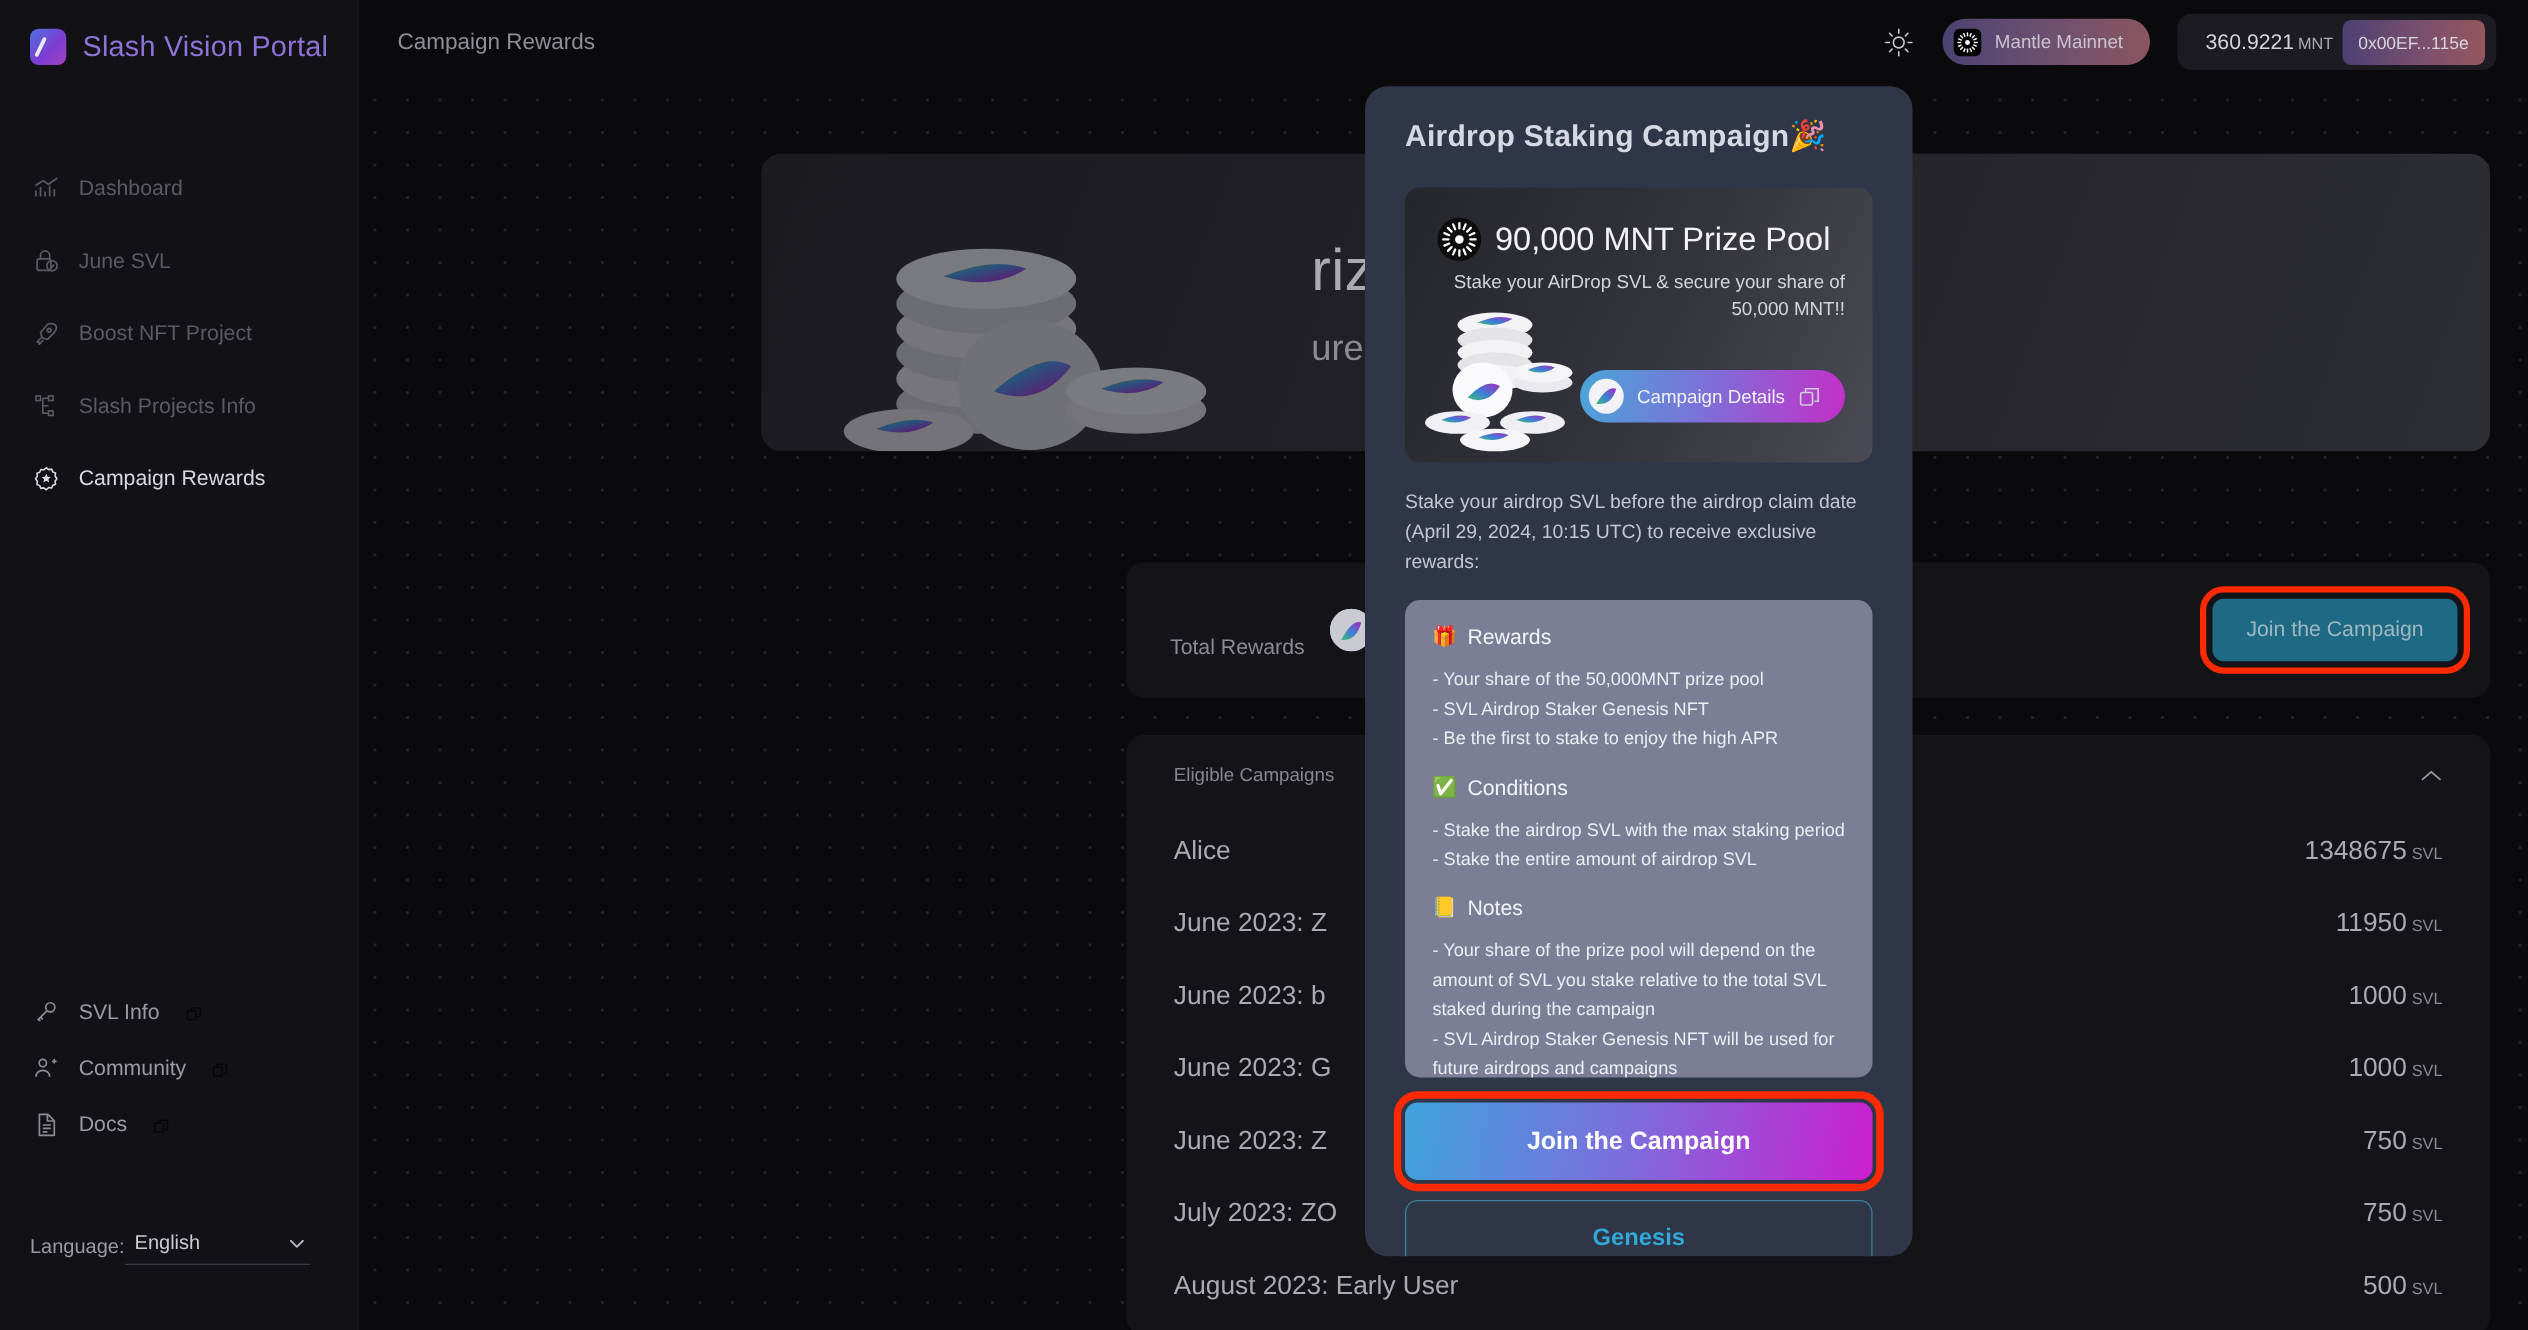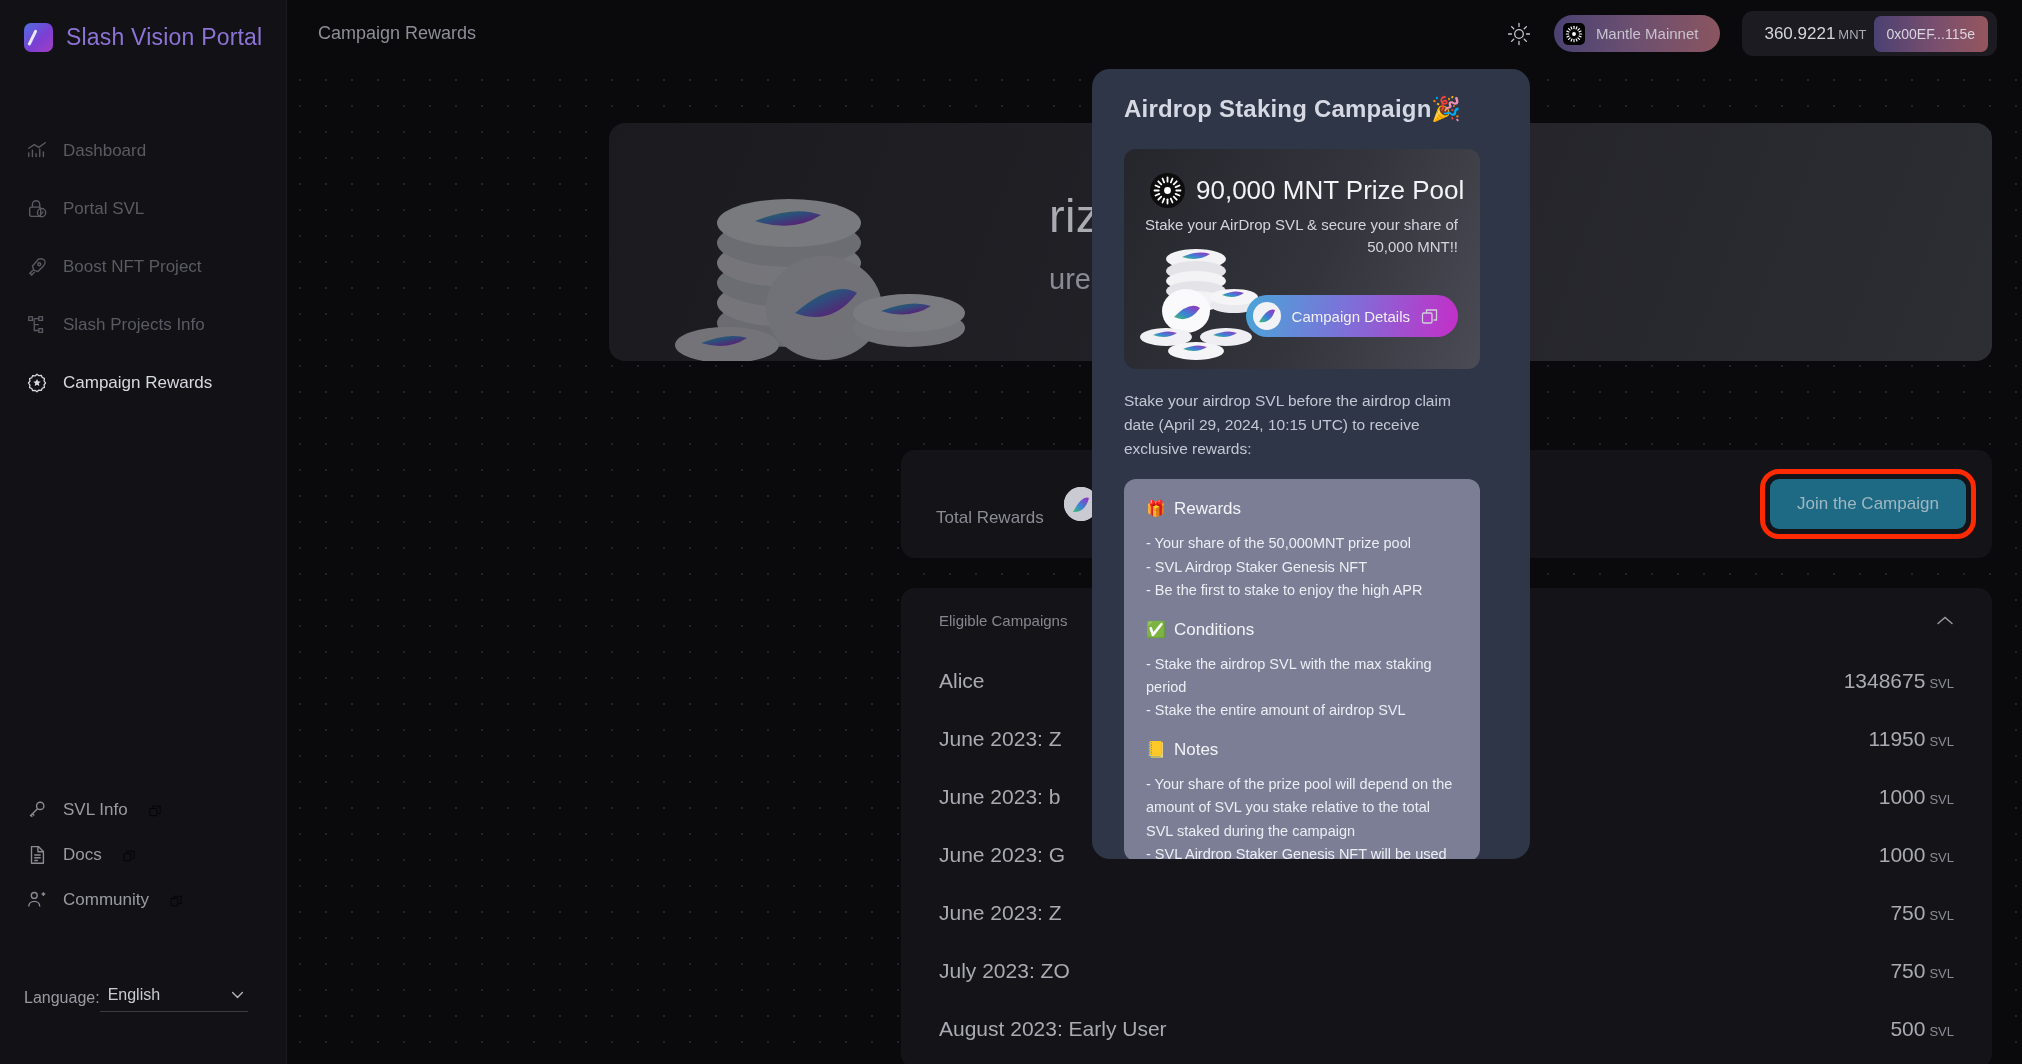--- a/index.html
+++ b/index.html
@@ -146,22 +146,22 @@
   .collapse-ico { margin-left:auto; width:18px; height:11px; color:#9a9aa3; cursor:pointer; }
   .collapse-ico svg { width:18px; height:11px; display:block; }
   .trow { height:58px; display:flex; align-items:center; }
   .tname { font-size:21px; color:#a9aab2; white-space:nowrap; }
   .tval { margin-left:auto; font-size:21px; color:#a9aab2; white-space:nowrap; }
   .tval .u { font-size:13px; color:#8a8b94; margin-left:4px; }
 
   
   .scrim { position:absolute; inset:0; background:rgba(0,0,0,.0); }
   .modal {
-    position:absolute; left:805px; top:69px; width:438px; height:790px;
-    background:#2e3647; border-radius:18px; padding:26px 50px 0 32px;
+    position:absolute; left:805px; top:69px; width:438px; height:936px;
+    background:#2e3647; border-radius:18px; padding:26px 32px 0 32px;
     overflow:hidden;
   }
   .modal-title { font-size:24px; font-weight:bold; color:#d6d9e4; letter-spacing:.2px; white-space:nowrap; }
 
   .prize-card {
     margin-top:26px; height:220px; border-radius:12px;
     background: linear-gradient(115deg,#25252c 0%,#34343c 55%,#4b4b55 100%);
     position:relative; overflow:hidden;
   }
   .prize-head { display:flex; align-items:center; gap:11px; padding:24px 0 0 26px; }
@@ -228,21 +228,21 @@
       </div>
       <div class="nav-item">
         <span class="ico">
           <svg viewBox="0 0 24 24" fill="none" stroke="currentColor" stroke-width="1.5">
               <path d="M7 10V7a4 4 0 018 0v3"></path>
               <rect x="4" y="10" width="12" height="10" rx="2"></rect>
               <circle cx="17" cy="16" r="4.5"></circle>
               <path d="M15.3 16l1.3 1.3 2.2-2.4"></path>
             </svg>
         </span>
-        <span class="nav-label">Portal SVL</span>
+        <span class="nav-label">June SVL</span>
       </div>
       <div class="nav-item">
         <span class="ico">
           <svg viewBox="0 0 24 24" fill="none" stroke="currentColor" stroke-width="1.5" stroke-linejoin="round">
               <path d="M13.5 3.5c3.5-1 6 .5 6.5 1 .5.5 2 3-1 6.5l-6 6-4.5-1.5L7 11z"></path>
               <path d="M7.5 15.5L4 19l1.5.5.5 1.5 3.5-3.5"></path>
               <circle cx="14.5" cy="9" r="1.6"></circle>
             </svg>
         </span>
         <span class="nav-label">Boost NFT Project</span>
@@ -280,43 +280,43 @@
         <span class="nav-label">SVL Info</span>
         <span class="ext">
           <svg viewBox="0 0 14 14" fill="none" stroke="currentColor" stroke-width="1.2">
               <rect x="1" y="4" width="8" height="8.5" rx="1"></rect>
               <path d="M4.5 4V1.5H13V10h-2.6"></path>
             </svg>
         </span>
       </div>
       <div class="nav-item">
         <span class="ico">
+          <svg viewBox="0 0 24 24" fill="none" stroke="currentColor" stroke-width="1.5">
+              <circle cx="9" cy="7" r="3.2"></circle>
+              <path d="M3 19c0-3.3 2.7-5.5 6-5.5s6 2.2 6 5.5"></path>
+              <path d="M17 5.5h4M19 3.5v4"></path>
+            </svg>
+        </span>
+        <span class="nav-label">Community</span>
+        <span class="ext">
+          <svg viewBox="0 0 14 14" fill="none" stroke="currentColor" stroke-width="1.2">
+              <rect x="1" y="4" width="8" height="8.5" rx="1"></rect>
+              <path d="M4.5 4V1.5H13V10h-2.6"></path>
+            </svg>
+        </span>
+      </div>
+      <div class="nav-item">
+        <span class="ico">
           <svg viewBox="0 0 24 24" fill="none" stroke="currentColor" stroke-width="1.5" stroke-linejoin="round">
               <path d="M6 2.8h7.5L19 8.3V21H6z"></path>
               <path d="M13 3v5.5h5.5"></path>
               <path d="M9 12h7M9 15h7M9 18h4"></path>
             </svg>
         </span>
         <span class="nav-label">Docs</span>
-        <span class="ext">
-          <svg viewBox="0 0 14 14" fill="none" stroke="currentColor" stroke-width="1.2">
-              <rect x="1" y="4" width="8" height="8.5" rx="1"></rect>
-              <path d="M4.5 4V1.5H13V10h-2.6"></path>
-            </svg>
-        </span>
-      </div>
-      <div class="nav-item">
-        <span class="ico">
-          <svg viewBox="0 0 24 24" fill="none" stroke="currentColor" stroke-width="1.5">
-              <circle cx="9" cy="7" r="3.2"></circle>
-              <path d="M3 19c0-3.3 2.7-5.5 6-5.5s6 2.2 6 5.5"></path>
-              <path d="M17 5.5h4M19 3.5v4"></path>
-            </svg>
-        </span>
-        <span class="nav-label">Community</span>
         <span class="ext">
           <svg viewBox="0 0 14 14" fill="none" stroke="currentColor" stroke-width="1.2">
               <rect x="1" y="4" width="8" height="8.5" rx="1"></rect>
               <path d="M4.5 4V1.5H13V10h-2.6"></path>
             </svg>
         </span>
       </div>
     </div>
 
     <div class="lang-row">

